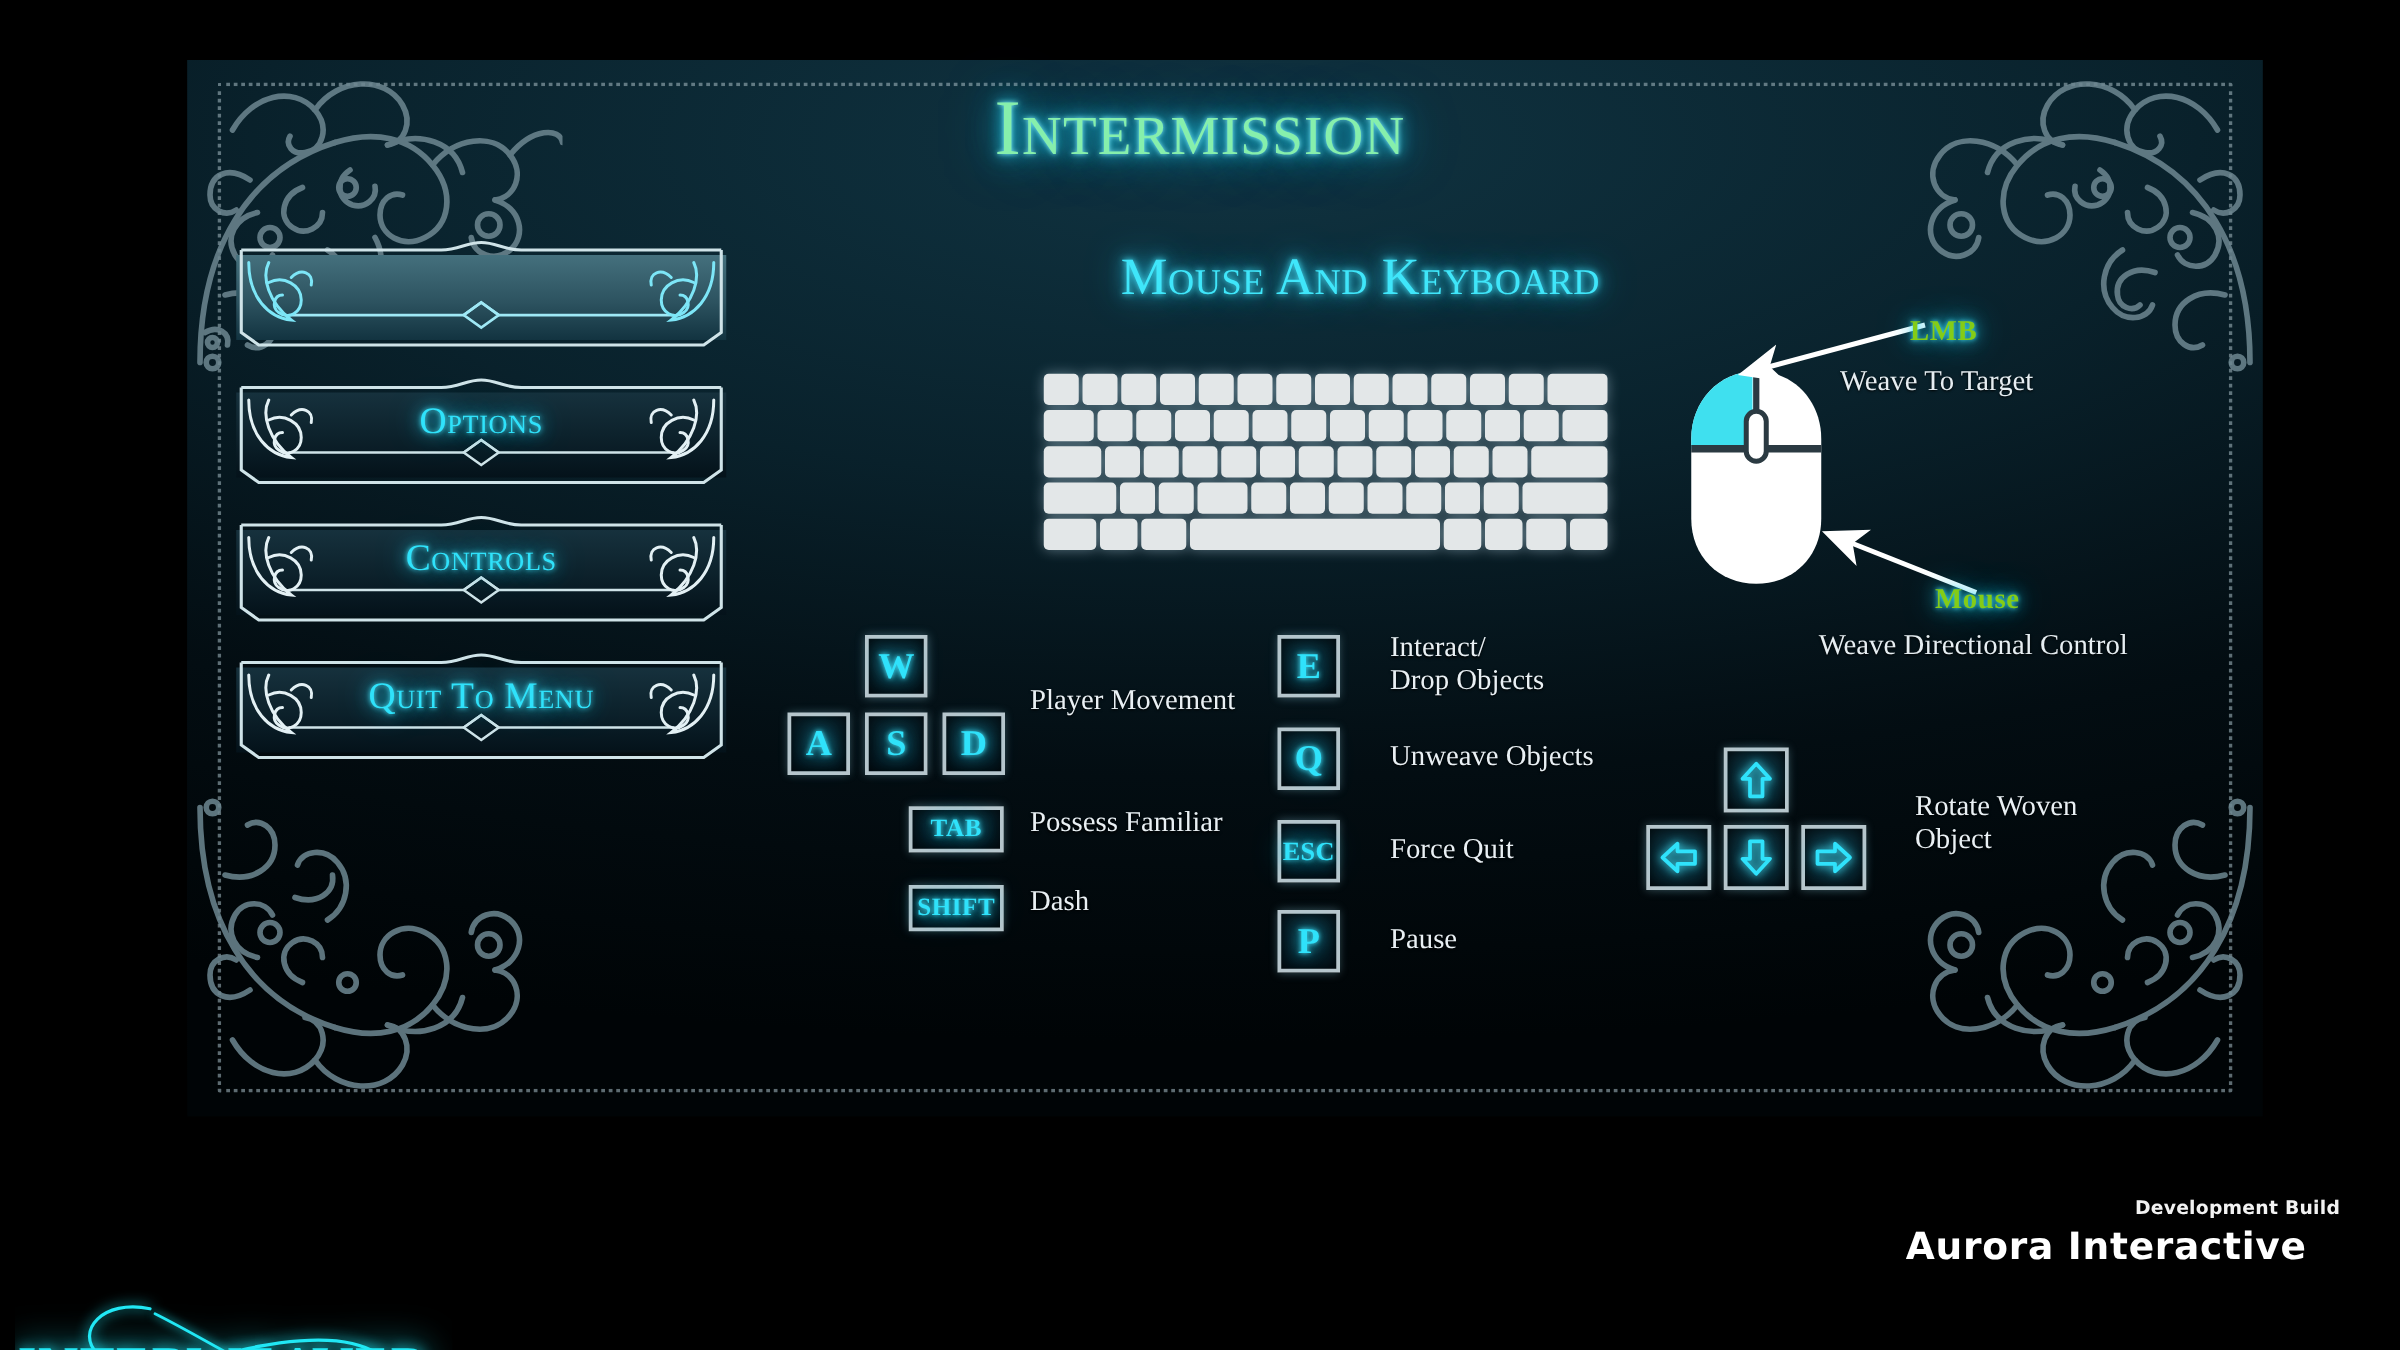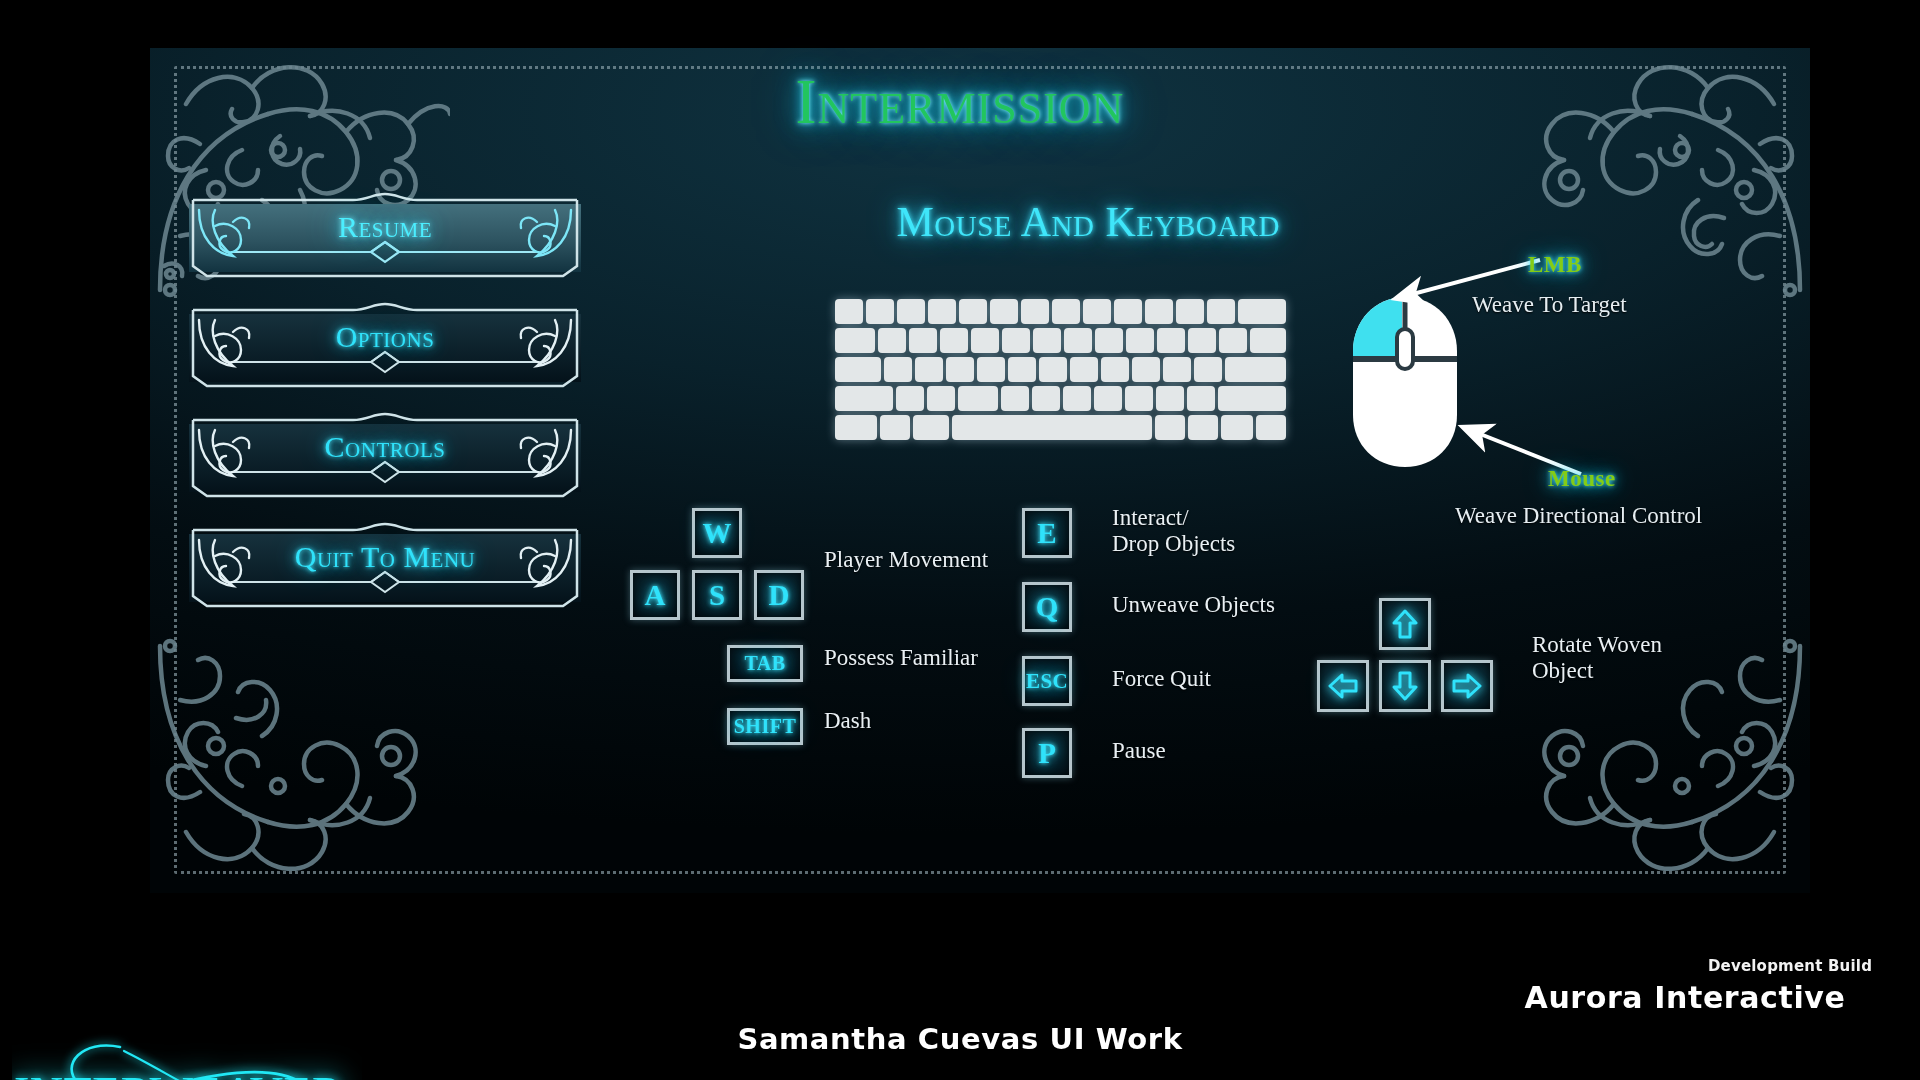--- a/index.html
+++ b/index.html
@@ -27,21 +27,21 @@
   .orn svg{ width:100%; height:100%; display:block; }
   .orn-tl{ left:150px; top:40px; }
   .orn-tr{ left:1510px; top:40px; transform:scaleX(-1); }
   .orn-bl{ left:150px; top:636px; transform:scaleY(-1); }
   .orn-br{ left:1510px; top:636px; transform:scale(-1,-1); }
 
   
   .title{
     position:absolute; left:0; top:66px; width:1920px; text-align:center;
     font-size:63px; letter-spacing:1px; font-variant:small-caps; font-weight:400;
-    color:#22c55e;
+    color:#86efac;
     text-shadow:0 0 4px #7ff0ff,0 0 12px #28d8f5,0 0 26px #12b6dc,0 0 44px rgba(18,182,220,.6);
   }
   .subtitle{
     position:absolute; left:760px; top:198px; width:520px; text-align:right;
     font-size:42px; letter-spacing:.5px; font-variant:small-caps; font-weight:400;
     color:#3fe6fa;
     text-shadow:0 0 5px #49eaff,0 0 14px #23c7ea,0 0 30px rgba(35,199,234,.75);
   }
 
   
@@ -241,21 +241,20 @@
             <path d="M30 34 C42 28 56 36 56 48 C56 58 46 64 38 58 C32 54 34 44 41 44"></path>
             <path d="M48 30 C56 22 66 26 64 36"></path>
           </g>
           <g stroke="#7de6f7" stroke-width="2.4" fill="none" stroke-linecap="round" transform="translate(400,0) scale(-1,1)">
             <path d="M14 18 C14 46 30 62 48 64 C30 50 24 30 30 18"></path>
             <path d="M30 34 C42 28 56 36 56 48 C56 58 46 64 38 58 C32 54 34 44 41 44"></path>
             <path d="M48 30 C56 22 66 26 64 36"></path>
           </g>
         </svg>
       </div>
-      <div class="lbl">Resume</div>
     </div>
 
     <div class="mbtn">
       <div class="frame">
         <svg viewBox="0 0 400 87" preserveAspectRatio="none">
           <defs>
             <linearGradient id="gn1" x1="0" y1="0" x2="0" y2="1">
               <stop offset="0" stop-color="#16313d"></stop>
                 <stop offset="50%" stop-color="#0d222c"></stop>
                 <stop offset="100%" stop-color="#04121a"></stop>
@@ -507,16 +506,15 @@
   <div class="devbuild">Development Build</div>
 
   <div class="logo">
     <svg viewBox="0 0 350 100">
       <path d="M108 22 C70 14 48 40 66 58 C80 72 120 70 160 60 C210 47 262 40 290 58 C318 76 286 102 210 98 C150 95 98 88 70 78" fill="none" stroke="#22e8f5" stroke-width="2.6" stroke-linecap="round" style="filter:drop-shadow(0 0 5px #22e8f5)"></path>
       <path d="M112 26 C140 40 166 56 190 68" fill="none" stroke="#22e8f5" stroke-width="2.2" stroke-linecap="round" style="filter:drop-shadow(0 0 4px #22e8f5)"></path>
       <text x="2" y="84" font-family="Liberation Serif, serif" font-size="46" fill="#22e8f5" letter-spacing="0.5" style="filter:drop-shadow(0 0 5px #22e8f5) drop-shadow(0 0 14px rgba(34,232,245,.75))">INTERWEAVER</text>
     </svg>
   </div>
 
-  <div class="credit">Samantha Cuevas UI Work</div>
   <div class="studio">Aurora Interactive</div>
 
 </div>
 
 </body></html>

